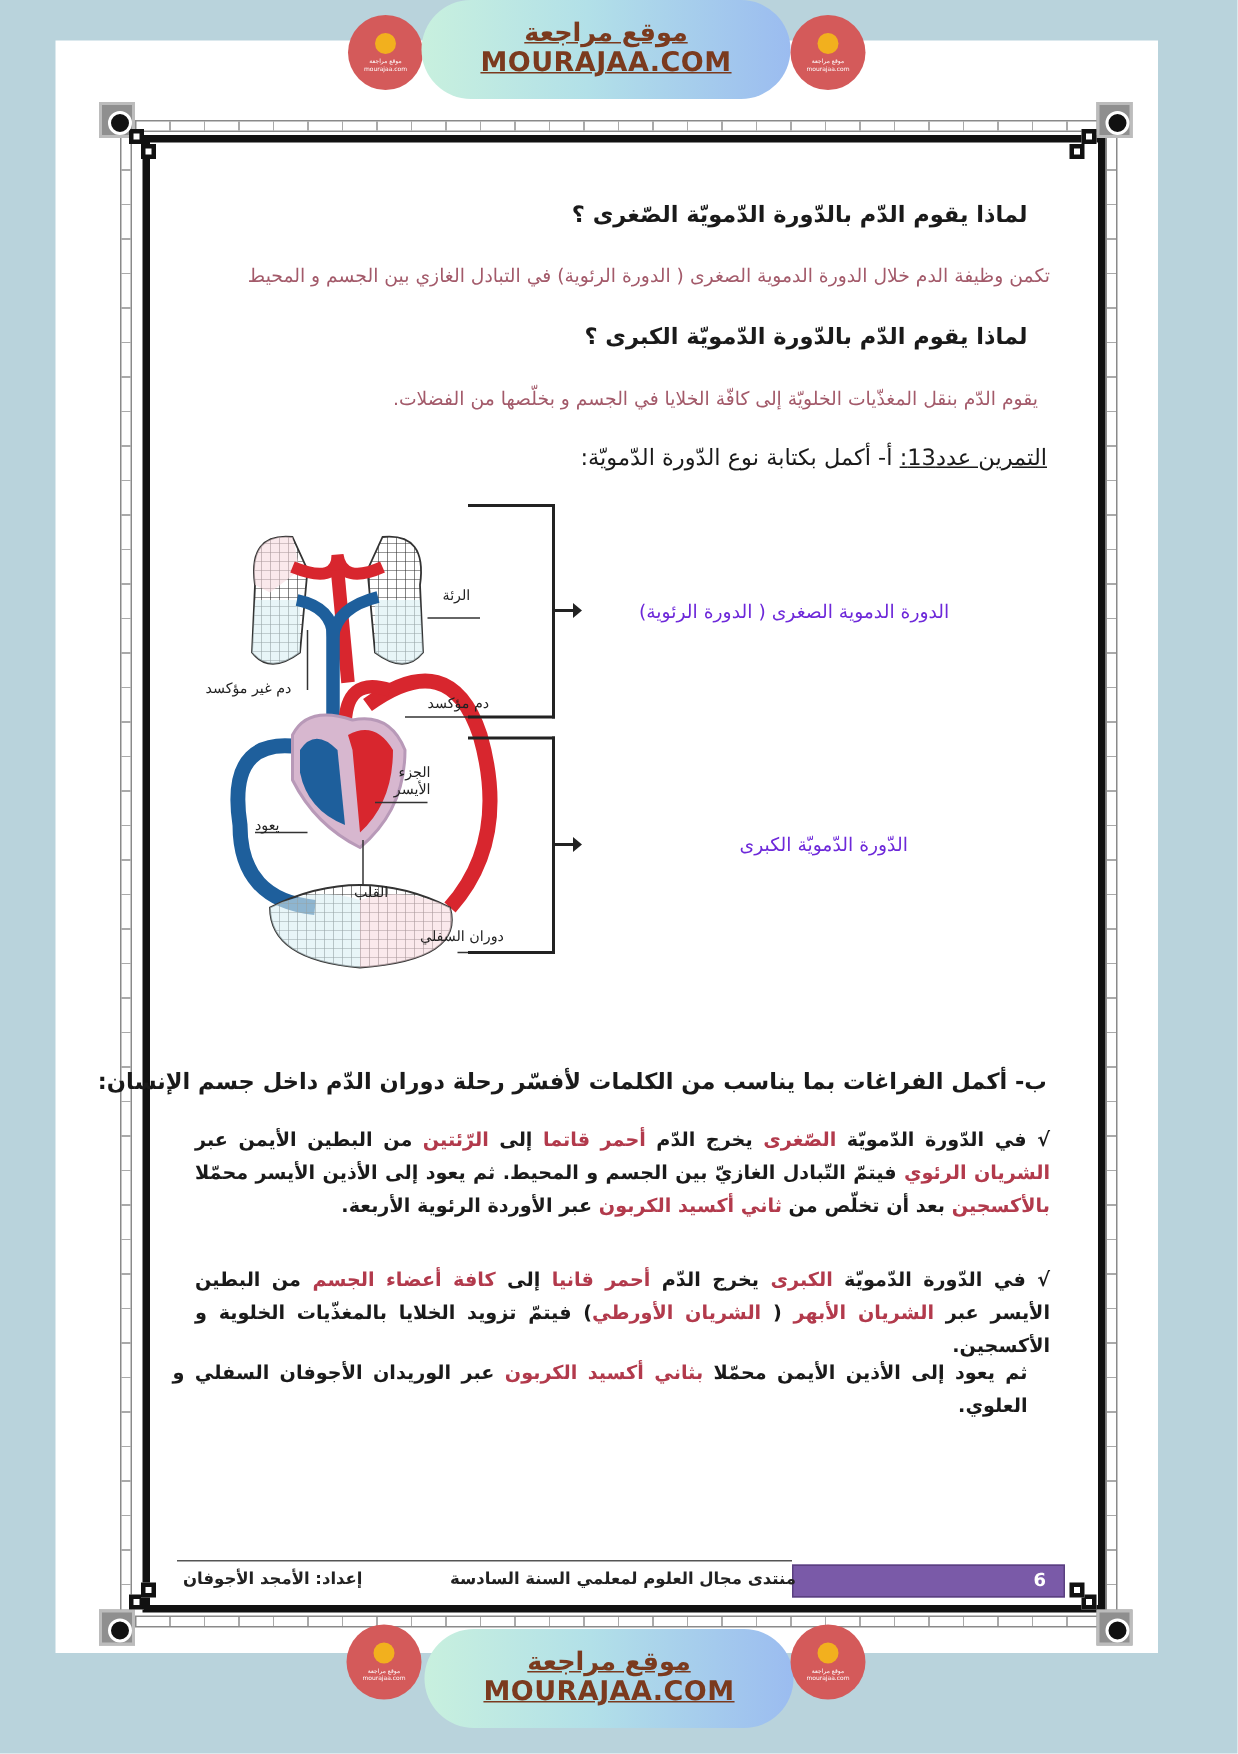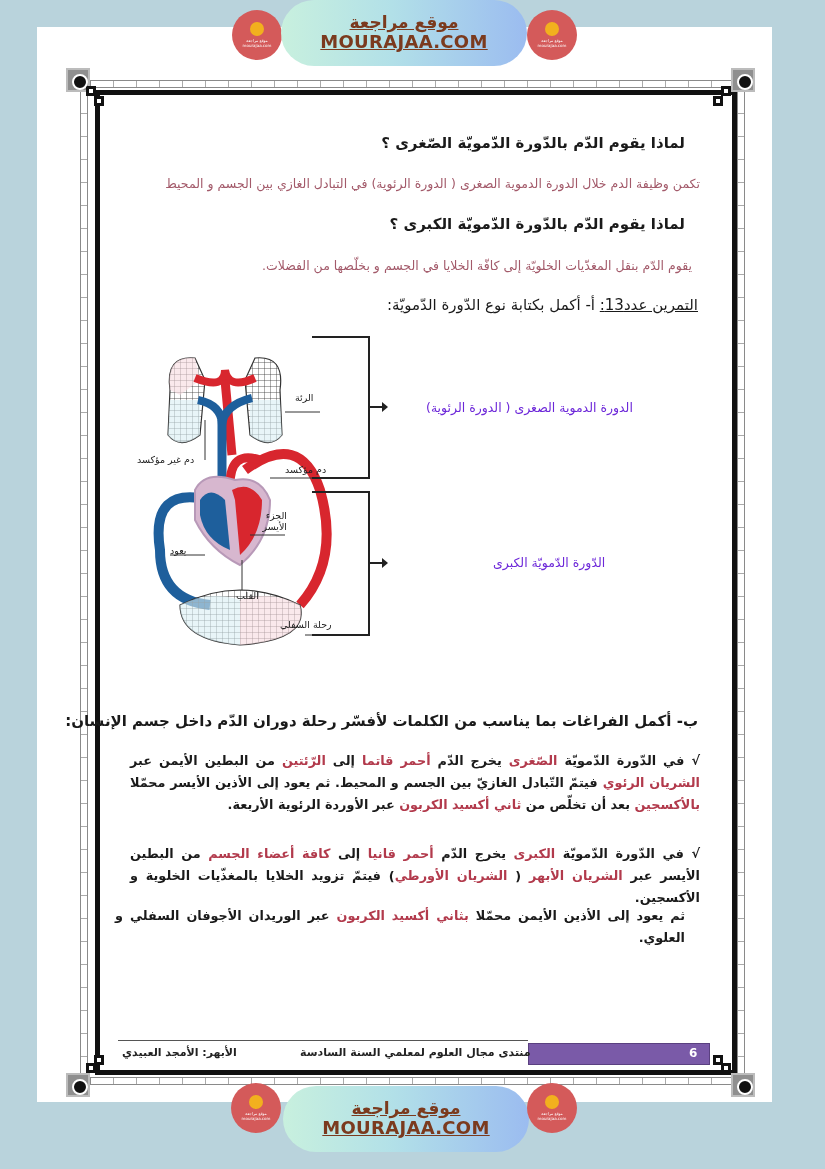--- a/index.html
+++ b/index.html
@@ -324,21 +324,21 @@
     <line x1="20" y1="205" x2="55" y2="205" stroke="#333" stroke-width="1"></line>
     <line x1="92" y1="210" x2="92" y2="240" stroke="#333" stroke-width="1"></line>
     <line x1="155" y1="285" x2="185" y2="285" stroke="#333" stroke-width="1"></line>
   </svg>
   <div class="lbl" style="left:145px; top:42px;">الرئة</div>
   <div class="lbl" style="left:-13px; top:104px;">دم غير مؤكسد</div>
   <div class="lbl" style="left:135px; top:114px;">دم مؤكسد</div>
   <div class="lbl" style="left:107px; top:160px; width:30px; white-space:normal; line-height:11px;">الجزء الأيسر</div>
   <div class="lbl" style="left:20px; top:195px;">يعود</div>
   <div class="lbl" style="left:86px; top:240px;text-align:right;">القلب</div>
-  <div class="lbl" style="left:130px; top:269px;">رحلة السفلي</div>
+  <div class="lbl" style="left:130px; top:269px;">دوران السفلي</div>
 </div>
 
 <div class="bracket top"></div>
 <div class="bracket bottom"></div>
 <div class="arrow top"></div>
 <div class="arrow bottom"></div>
 
 <div class="circ-ans" style="left:426px; top:400px;">الدورة الدموية الصغرى ( الدورة الرئوية)</div>
 <div class="circ-ans" style="left:493px; top:555px;">الدّورة الدّمويّة الكبرى</div>
 
@@ -354,21 +354,21 @@
 
 <div class="para" style="top:905px; right:140px;">
   <span>ثم يعود إلى الأذين الأيمن محمّلا </span><span class="hl">بثاني أكسيد الكربون</span><span> عبر الوريدان الأجوفان السفلي و العلوي.</span>
 </div>
 
 <div class="footer-line"></div>
 <div class="footer-bar">
   <span class="pg">6</span>
 </div>
 <div class="footer-text" style="left:300px;">منتدى مجال العلوم لمعلمي السنة السادسة</div>
-<div class="footer-text" style="left:122px;">الأبهر: الأمجد العبيدي</div>
+<div class="footer-text" style="left:122px;">إعداد: الأمجد الأجوفان</div>
 
 <div class="badge bl">
   <div class="logo"></div>
   <div class="txt">موقع مراجعة</div>
   <div class="txt">mourajaa.com</div>
 </div>
 <div class="banner bottom">
   <div class="ar">موقع مراجعة</div>
   <div class="en">MOURAJAA.COM</div>
 </div>

